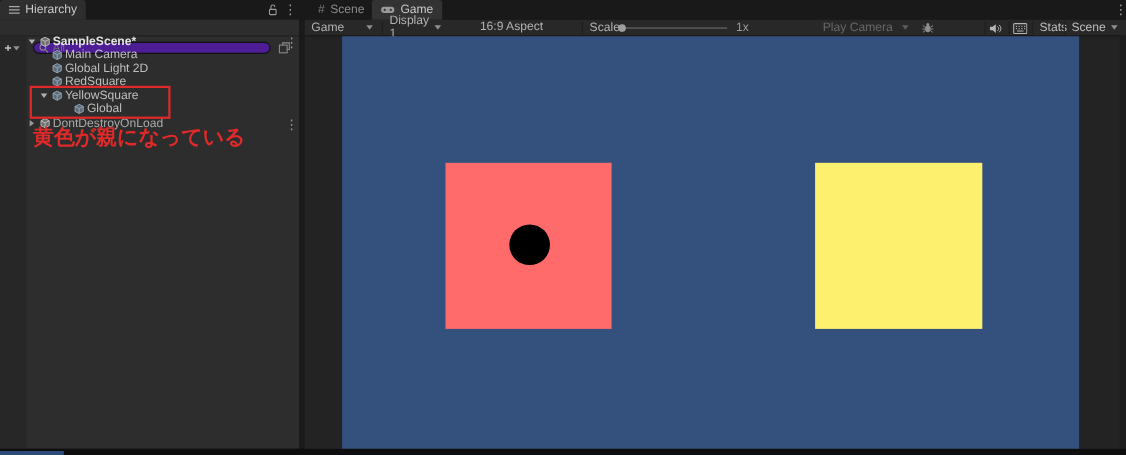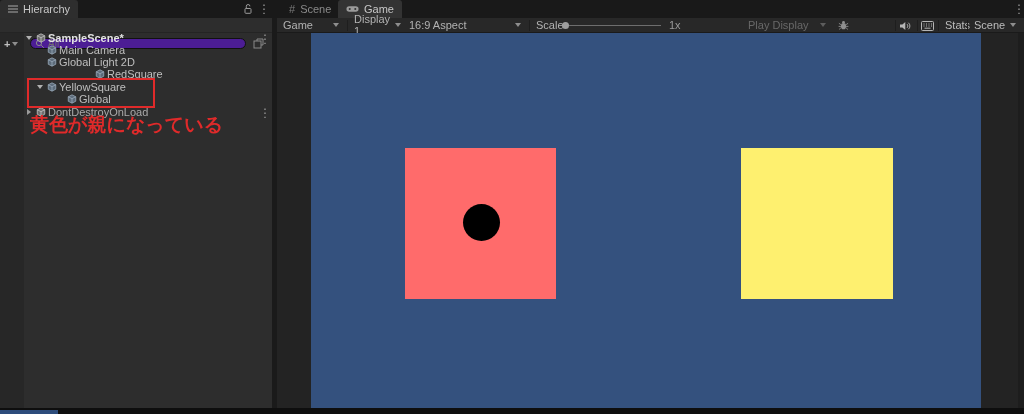--- a/index.html
+++ b/index.html
@@ -159,21 +159,21 @@
   <div class="abs row" style="top:56px;">
     <span class="objicon" style="left:47px;">
       <svg width="10" height="10" viewBox="0 0 12 12">
         <path d="M6 1 L10.5 3.3 L10.5 8.7 L6 11 L1.5 8.7 L1.5 3.3 Z" fill="#5c6b7a" stroke="#9fafbe" stroke-width="0.9"></path>
         <path d="M1.5 3.3 L6 5.6 L10.5 3.3 M6 5.6 L6 11" fill="none" stroke="#9fafbe" stroke-width="0.9"></path>
       </svg>
     </span>
     <span class="lbl" style="left:59px;">Global Light 2D</span>
   </div>
 
-  <div class="abs row" style="top:68px;margin-left:48px;">
+  <div class="abs row" style="top:68px;">
     <span class="objicon" style="left:47px;">
       <svg width="10" height="10" viewBox="0 0 12 12">
         <path d="M6 1 L10.5 3.3 L10.5 8.7 L6 11 L1.5 8.7 L1.5 3.3 Z" fill="#5c6b7a" stroke="#9fafbe" stroke-width="0.9"></path>
         <path d="M1.5 3.3 L6 5.6 L10.5 3.3 M6 5.6 L6 11" fill="none" stroke="#9fafbe" stroke-width="0.9"></path>
       </svg>
     </span>
     <span class="lbl" style="left:59px;">RedSquare</span>
   </div>
 
   <div class="abs row" style="top:81px;">
@@ -220,37 +220,37 @@
     <span>Game</span>
     <span class="caret"></span>
   </div>
   <div class="tbdiv" style="left:347px;"></div>
 
   <div class="tbitem dropdown" style="left:349px; width:54px;align-items:center;">
     <span>Display 1</span>
     <span class="caret"></span>
   </div>
 
-  <div class="tbitem dropdown" style="left:404px; width:122px;">
+  <div class="tbitem dropdown" style="left:404px; width:122px;flex-direction:column;">
     <span>16:9 Aspect</span>
     <span class="caret"></span>
   </div>
   <div class="tbdiv" style="left:529px;"></div>
 
   <div class="tbitem" style="left:531px;">
     <span>Scale</span>
   </div>
   <div class="slider-track" style="left:566px; width:95px;"></div>
   <div class="slider-knob" style="left:562px;"></div>
   <div class="tbitem" style="left:664px; color:#9a9a9a;">
     <span>1x</span>
   </div>
 
   <div class="tbitem dropdown disabled" style="left:743px; width:88px;">
-    <span>Play Display</span>
+    <span>Play Camera</span>
     <span class="caret dim"></span>
   </div>
 
   <span class="abs" style="left:838px; top:20px;">
     <svg width="11" height="11" viewBox="0 0 11 11">
       <ellipse cx="5.5" cy="6.2" rx="2.6" ry="3.1" fill="#8f8f8f"></ellipse>
       <circle cx="5.5" cy="2.3" r="1.4" fill="#8f8f8f"></circle>
       <path d="M2.9 4.6 L0.9 3.3 M2.9 6.4 H0.6 M2.9 7.9 L1.1 9.4 M8.1 4.6 L10.1 3.3 M8.1 6.4 H10.4 M8.1 7.9 L9.9 9.4" stroke="#8f8f8f" stroke-width="0.9" fill="none"></path>
     </svg>
   </span>

